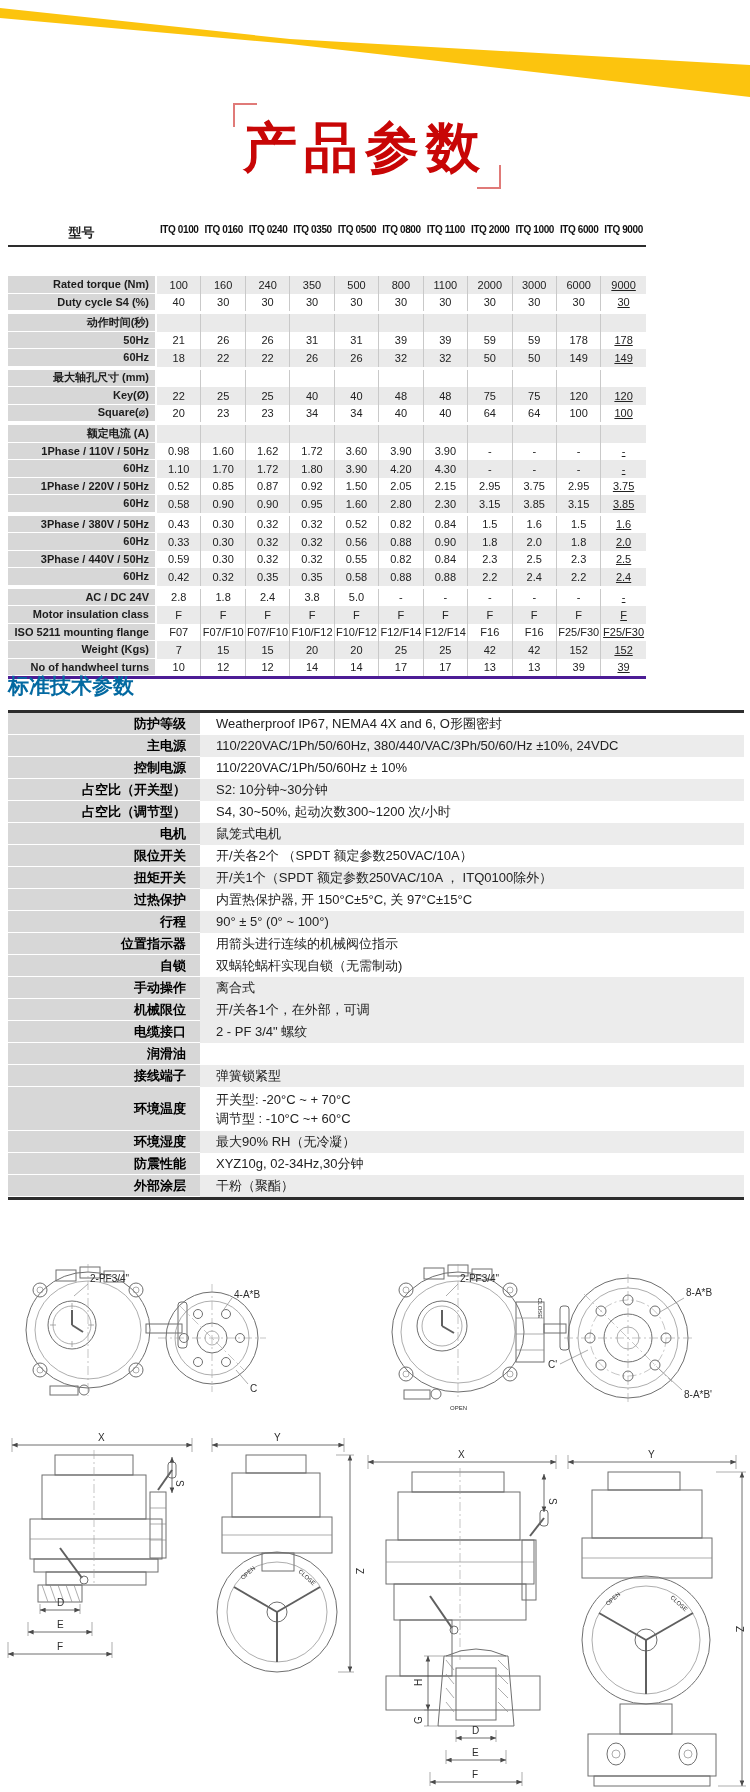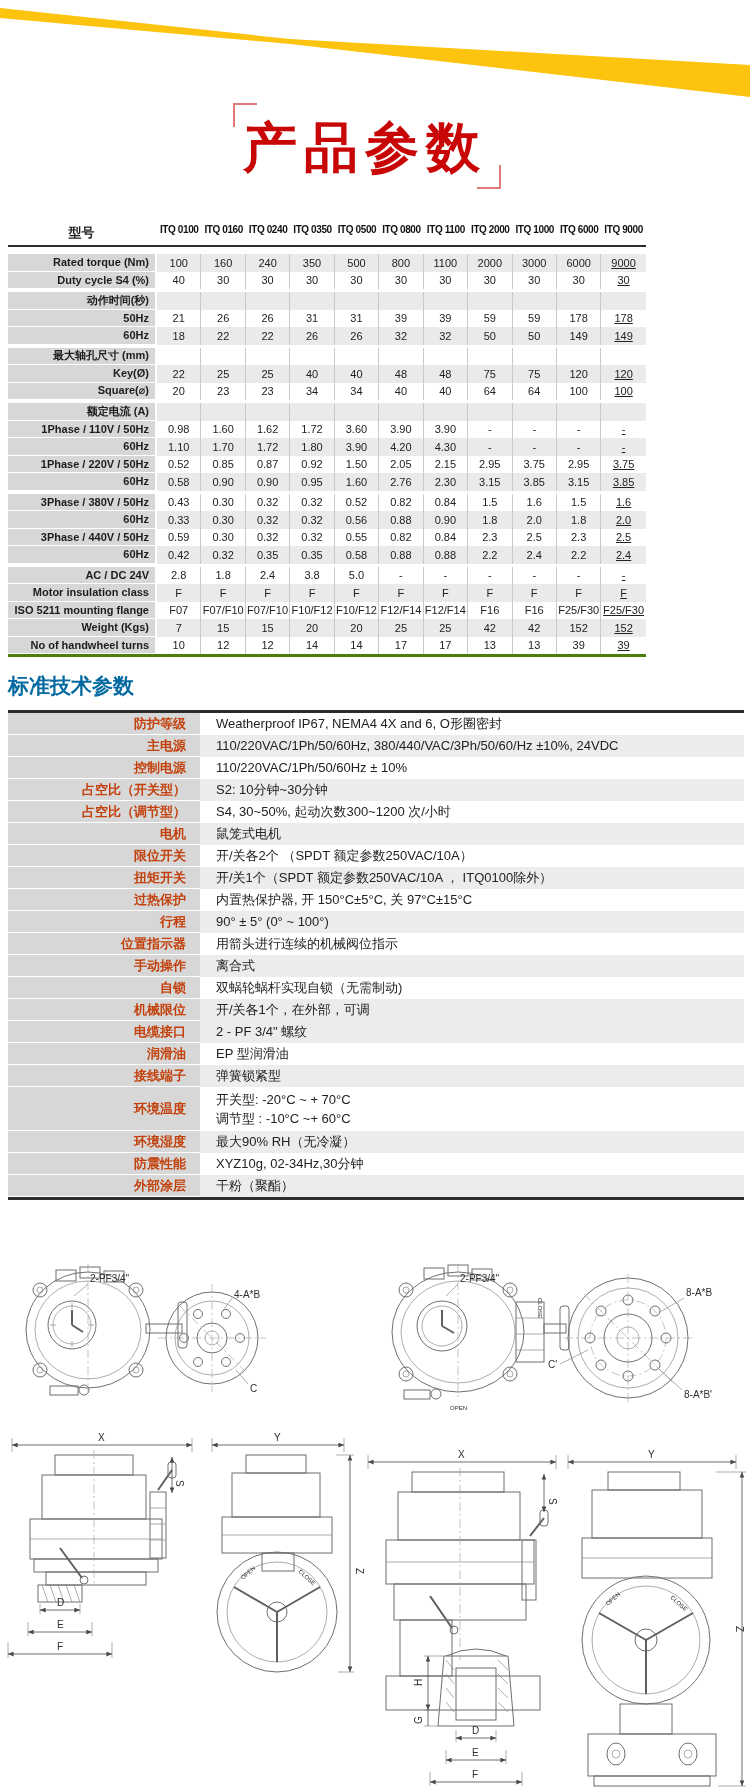--- a/index.html
+++ b/index.html
@@ -18,39 +18,39 @@
   .bracket-br{position:absolute;left:477px;top:165px;width:22px;height:22px;
     border-right:2px solid #e07a78;border-bottom:2px solid #e07a78;}
 
   
   .spec-table{position:absolute;left:8px;top:224px;width:638px;}
   .spec-header{display:flex;align-items:flex-start;height:19px;border-bottom:2px solid #2d2d2d;padding-bottom:2px;}
   .sh-label{width:147px;text-align:center;font-weight:bold;font-size:13px;color:#1c1c1c;}
   .sh-models{display:flex;margin-left:2px;}
   .sh-model{width:44.45px;text-align:center;font-weight:bold;font-size:10px;
     letter-spacing:-0.4px;white-space:nowrap;color:#111;}
-  .spec-body{margin-top:7px;border-bottom:3px solid #4d7c0f;}
+  .spec-body{margin-top:29px;border-bottom:3px solid #4c1d95;}
   .spec-gap{height:3px;background:#fff;}
   .spec-row{display:flex;height:17.5px;}
   .r-label{width:147px;background:#d7d7d7;font-weight:bold;font-size:11px;color:#1c1c1c;
     display:flex;align-items:center;justify-content:flex-end;padding-right:6px;
     box-sizing:border-box;border-bottom:1px solid #fff;}
   .r-data{display:flex;margin-left:2px;}
   .r-cell{width:44.45px;font-size:11px;color:#222;display:flex;align-items:center;
     justify-content:center;border-right:1px solid #c9c9c9;box-sizing:border-box;background:#fff;}
   .r-data .r-cell:last-child{border-right:none;text-decoration:underline;}
   .spec-row.striped .r-cell{background:#eaeaea;}
 
   
   .tech-title{position:absolute;left:8px;top:672px;font-size:21px;font-weight:bold;color:#0369a1;}
   .tech-table{position:absolute;left:8px;top:710px;width:736px;border-top:3px solid #2d2d2d;
     border-bottom:3px solid #2d2d2d;}
   .tech-row{display:flex;height:22px;}
   .tech-row.tall{height:44px;}
-  .t-label{width:192px;background:#d7d7d7;font-weight:bold;font-size:13px;color:#c2410c;
+  .t-label{width:192px;background:#d7d7d7;font-weight:bold;font-size:13px;color:#000000;
     display:flex;align-items:center;justify-content:flex-end;padding-right:14px;
     box-sizing:border-box;border-bottom:1px solid #fff;}
   .t-value{flex:1;display:flex;flex-direction:column;justify-content:center;
     padding-left:16px;font-size:13px;color:#222;background:#fff;}
   .tech-row.striped .t-value{background:#ececec;}
   .t-line{line-height:1.5;}
 
   
   .drawings{position:absolute;left:0;top:1240px;width:750px;height:552px;}
   .drawings svg{display:block;}
@@ -291,21 +291,21 @@
           </div>
         </div>
         <div class="spec-row striped">
           <div class="r-label">60Hz</div>
           <div class="r-data">
             <div class="r-cell">0.58</div>
             <div class="r-cell">0.90</div>
             <div class="r-cell">0.90</div>
             <div class="r-cell">0.95</div>
             <div class="r-cell">1.60</div>
-            <div class="r-cell">2.76</div>
+            <div class="r-cell">2.80</div>
             <div class="r-cell">2.30</div>
             <div class="r-cell">3.15</div>
             <div class="r-cell">3.85</div>
             <div class="r-cell">3.15</div>
             <div class="r-cell">3.85</div>
           </div>
         </div>
         <div class="spec-gap"></div>
         <div class="spec-row">
           <div class="r-label">3Phase / 380V / 50Hz</div>
@@ -516,49 +516,46 @@
         <div class="t-value">
           <div class="t-line">90° ± 5° (0° ~ 100°)</div>
         </div>
       </div>
       <div class="tech-row">
         <div class="t-label">位置指示器</div>
         <div class="t-value">
           <div class="t-line">用箭头进行连续的机械阀位指示</div>
         </div>
       </div>
-      <div class="tech-row striped">
-        <div class="t-label">手动操作</div>
-        <div class="t-value">
-          <div class="t-line">离合式</div>
-        </div>
-      </div>
       <div class="tech-row">
         <div class="t-label">自锁</div>
         <div class="t-value">
           <div class="t-line">双蜗轮蜗杆实现自锁（无需制动)</div>
         </div>
       </div>
       <div class="tech-row striped">
+        <div class="t-label">手动操作</div>
+        <div class="t-value">
+          <div class="t-line">离合式</div>
+        </div>
+      </div>
+      <div class="tech-row striped">
         <div class="t-label">机械限位</div>
         <div class="t-value">
           <div class="t-line">开/关各1个，在外部，可调</div>
         </div>
       </div>
       <div class="tech-row striped">
         <div class="t-label">电缆接口</div>
         <div class="t-value">
           <div class="t-line">2 - PF 3/4" 螺纹</div>
         </div>
       </div>
       <div class="tech-row">
         <div class="t-label">润滑油</div>
-        <div class="t-value">
-          <div class="t-line">EP 型润滑油</div>
-        </div>
       </div>
       <div class="tech-row striped">
         <div class="t-label">接线端子</div>
         <div class="t-value">
           <div class="t-line">弹簧锁紧型</div>
         </div>
       </div>
       <div class="tech-row tall">
         <div class="t-label">环境温度</div>
         <div class="t-value">

